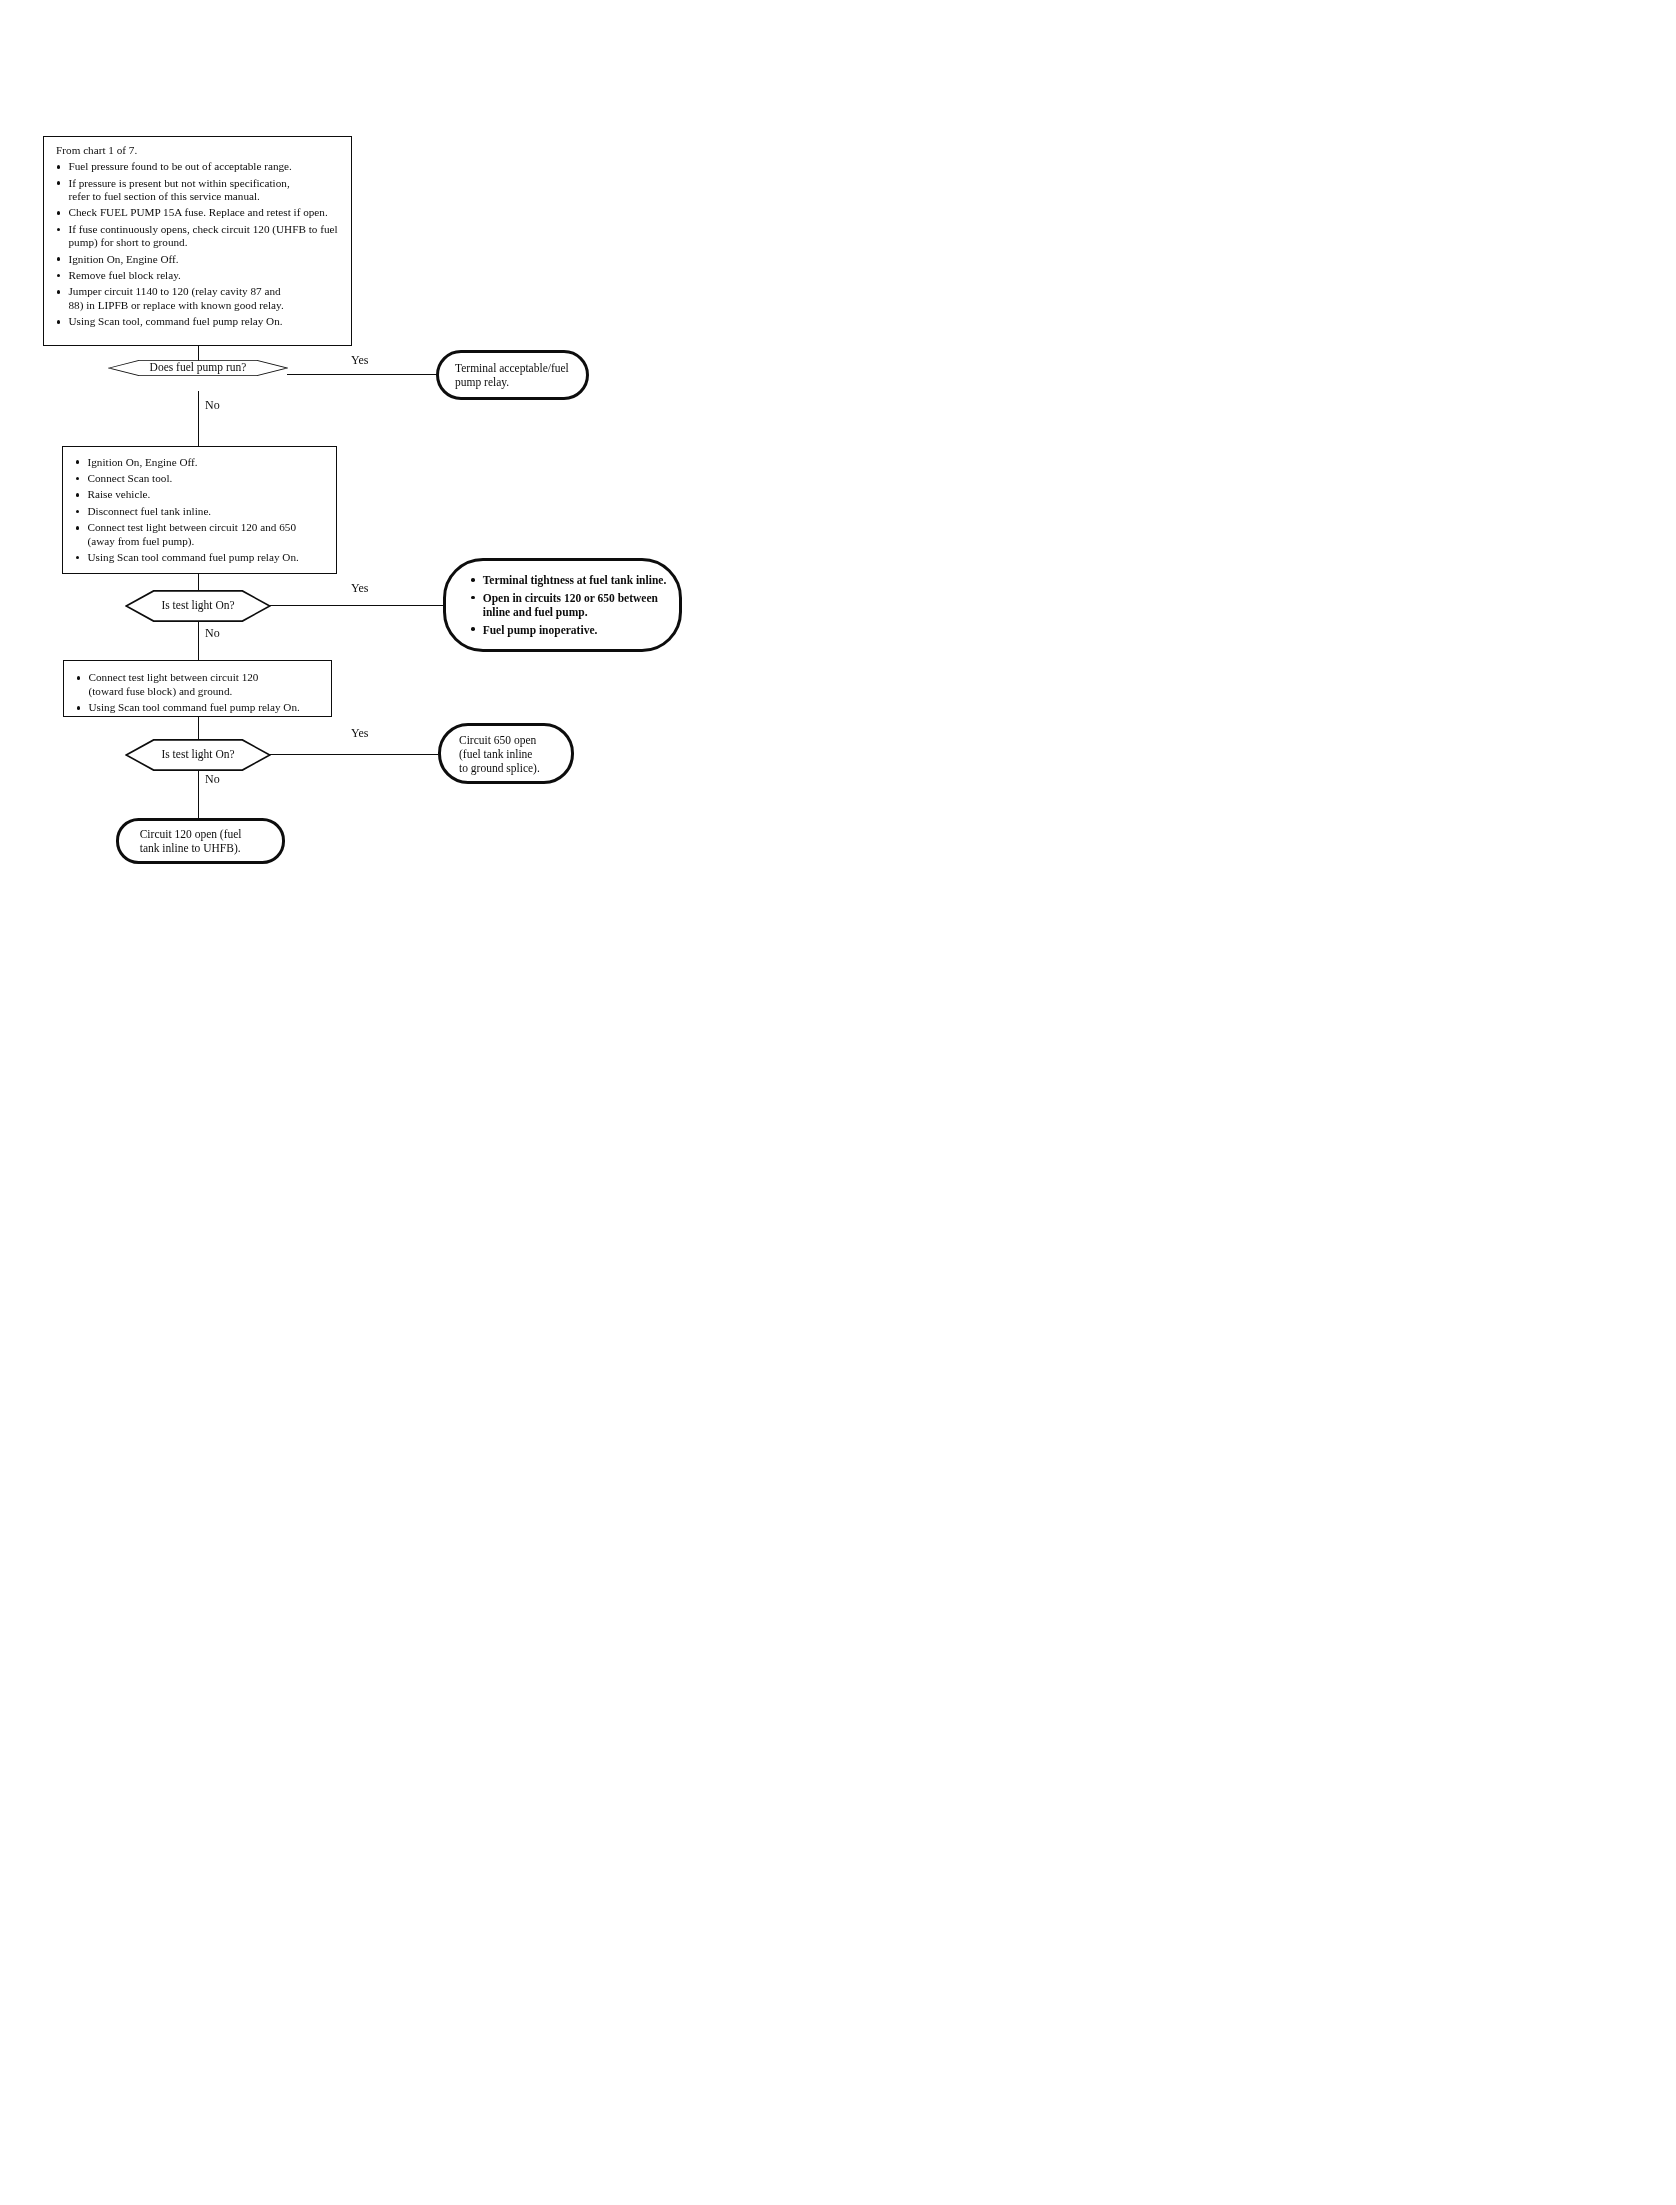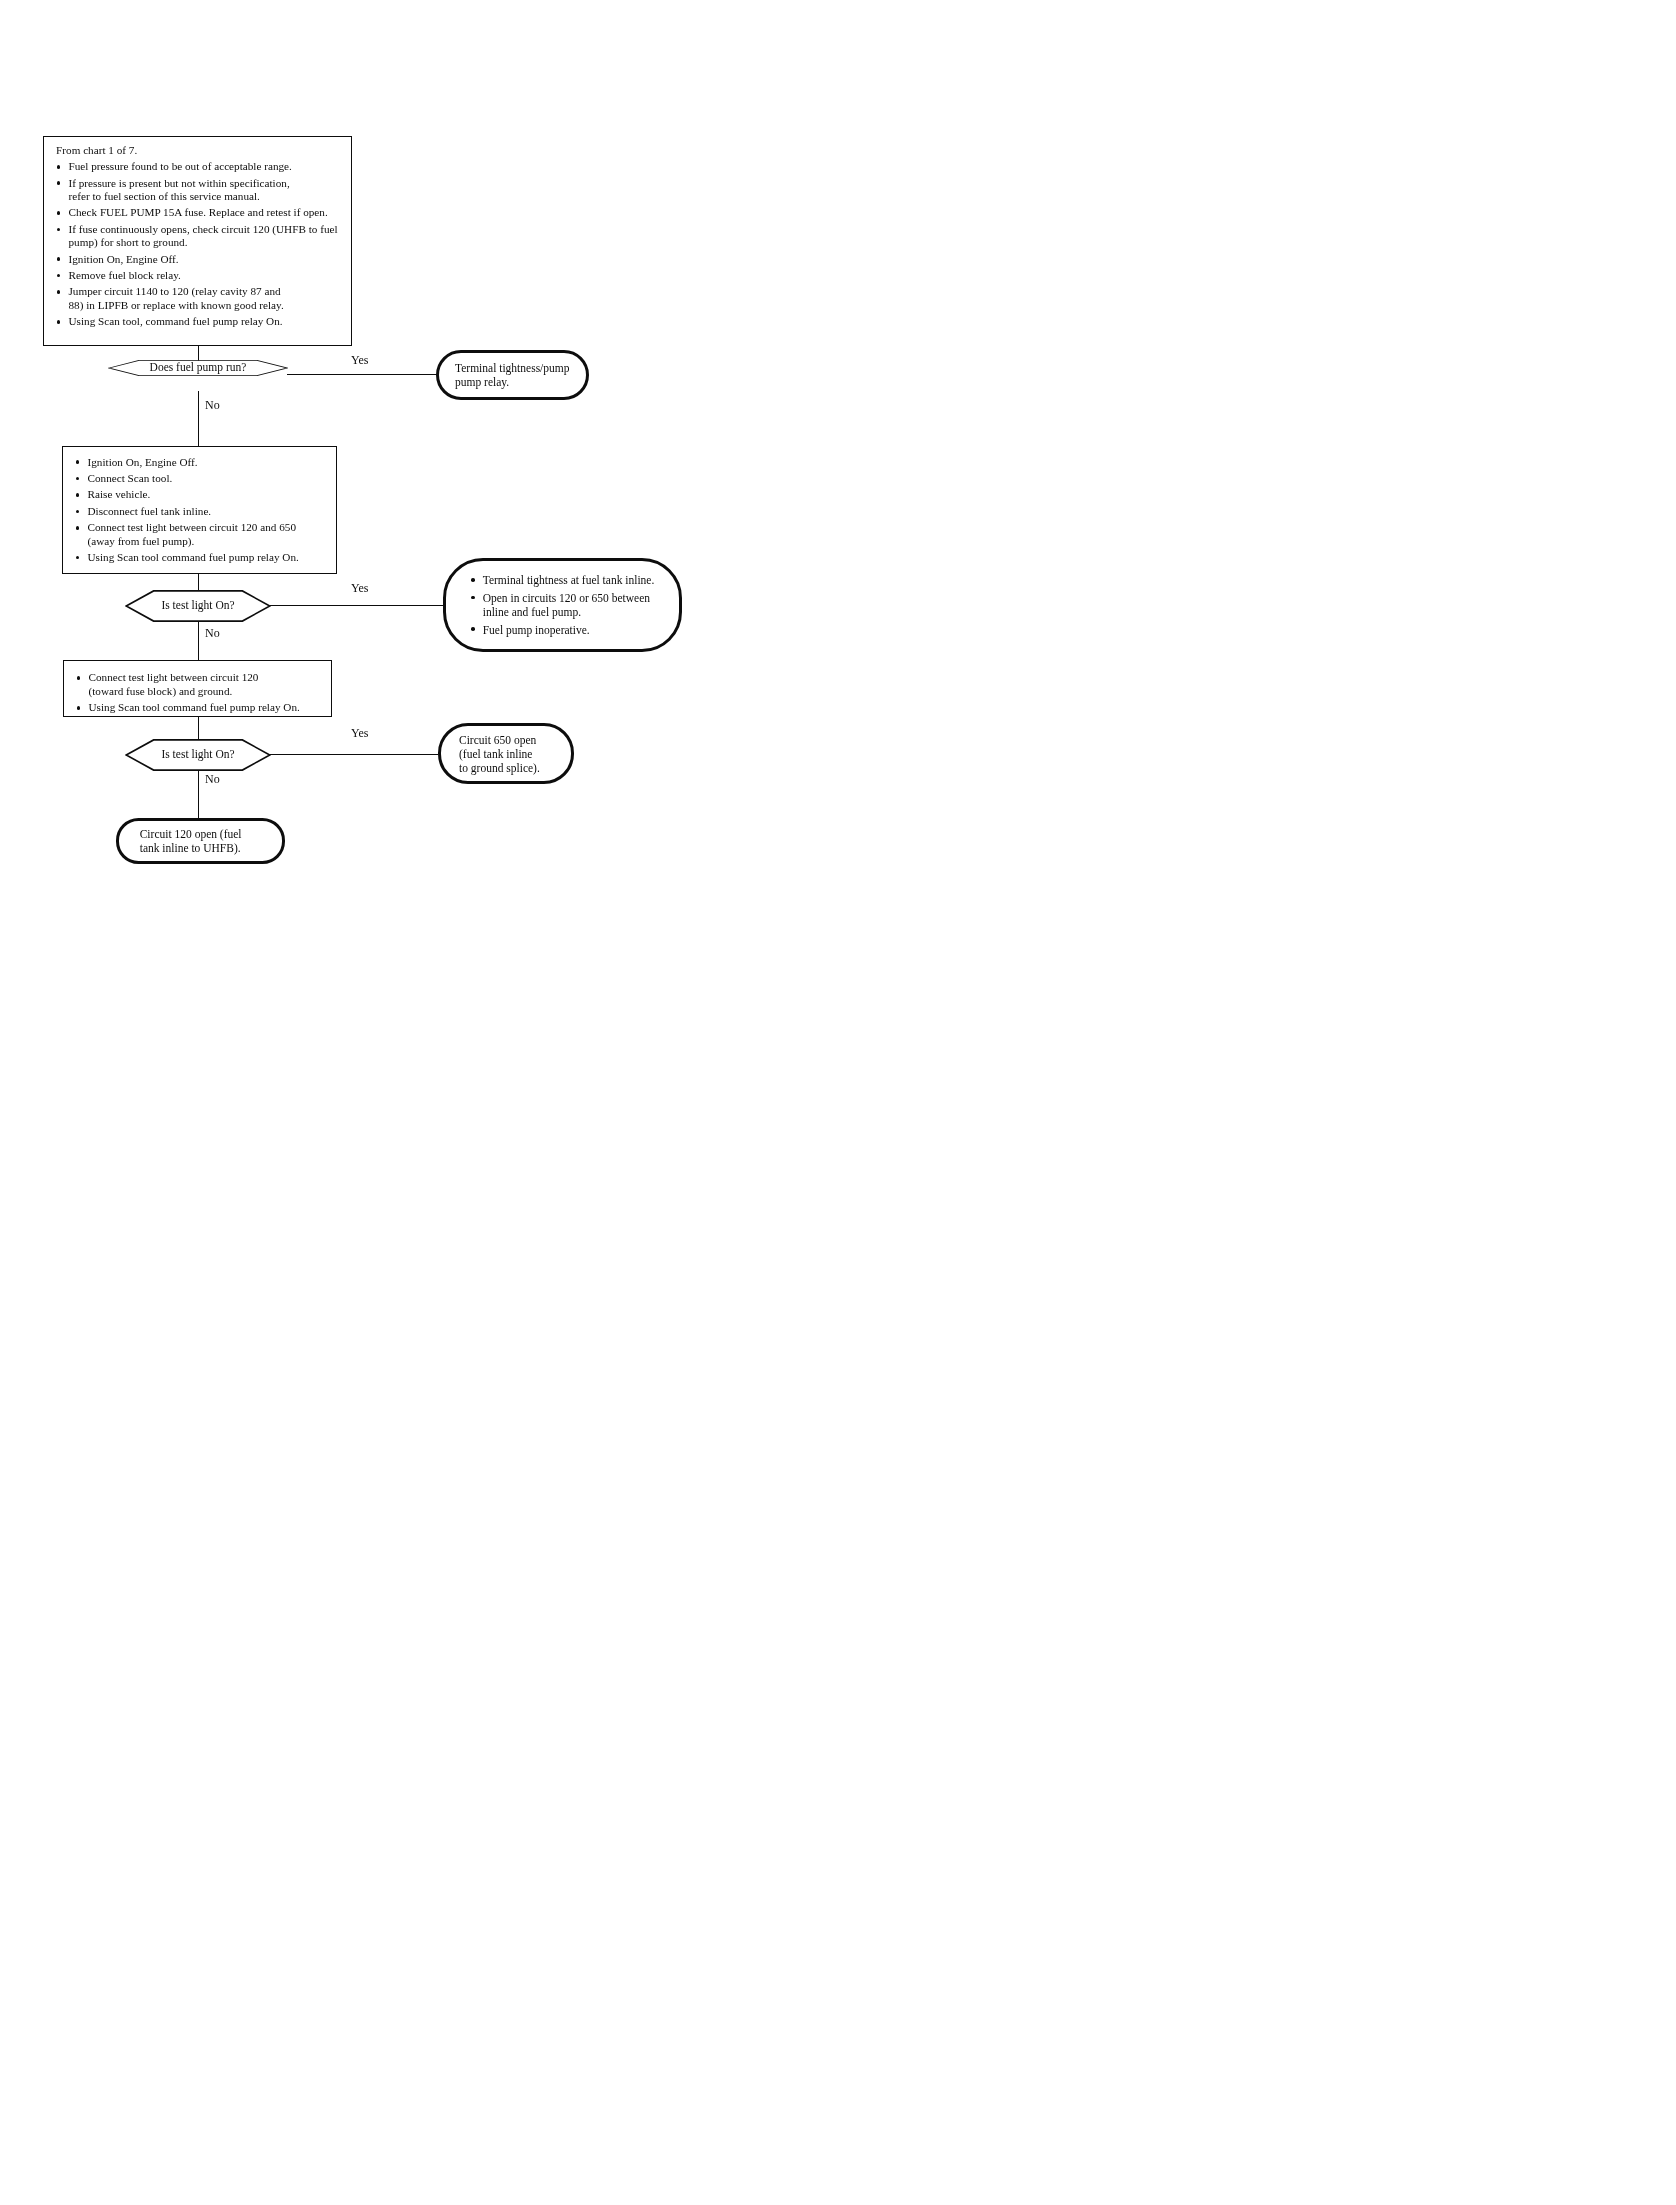--- a/index.html
+++ b/index.html
@@ -61,21 +61,21 @@
     position: absolute;
     border: 3px solid #0d0d0d;
     background: #ffffff;
     box-sizing: border-box;
     display: flex;
     flex-direction: column;
     justify-content: center;
     font-size: 11.5px;
     line-height: 14px;
   }
-  .pill .bullet { margin-top: 3.6px; }
+  .pill .bullet { margin-top: 3.6px; font-weight: bold; }
   .pill .bullet:first-child { margin-top: 0; }
 
   .connector { position: absolute; background: #0d0d0d; }
   .edge-label { position: absolute; font-size: 12px; line-height: 13.4px; }
 
   
   #box1 { left: 43px;  top: 136px;  width: 309px; height: 210px; }
   #hex1 { left: 108px; top: 360px;  width: 180px; height: 16px; }
   #pill1{ left: 436px; top: 350px;  width: 153px; height: 50px; border-radius: 25px; padding: 2.4px 4.9px 2.4px 16px; }
   #box2 { left: 62px; top: 446px;  width: 275px; height: 128px; }
@@ -128,21 +128,21 @@
 
   <div class="decision" id="hex1">
     <svg viewBox="0 0 296 52" preserveAspectRatio="none">
       <polygon points="2,26 51,1.5 245,1.5 294,26 245,50.5 51,50.5" fill="#ffffff" stroke="#0d0d0d" stroke-width="2.6"></polygon>
     </svg>
     <span class="label">Does fuel pump run?</span>
   </div>
 
   <div class="connector" id="h1"></div>
   <div class="edge-label" id="yes1">Yes</div>
-  <div class="pill pre" id="pill1">Terminal tightness/pump
+  <div class="pill pre" id="pill1">Terminal acceptable/fuel
 pump relay.</div>
 
   <div class="connector" id="v2"></div>
   <div class="edge-label" id="no1">No</div>
 
   <div class="proc-box" id="box2">
     <div class="bullet"><span class="pre">Ignition On, Engine Off.</span></div>
     <div class="bullet"><span class="pre">Connect Scan tool.</span></div>
     <div class="bullet"><span class="pre">Raise vehicle.</span></div>
     <div class="bullet"><span class="pre">Disconnect fuel tank inline.</span></div>

